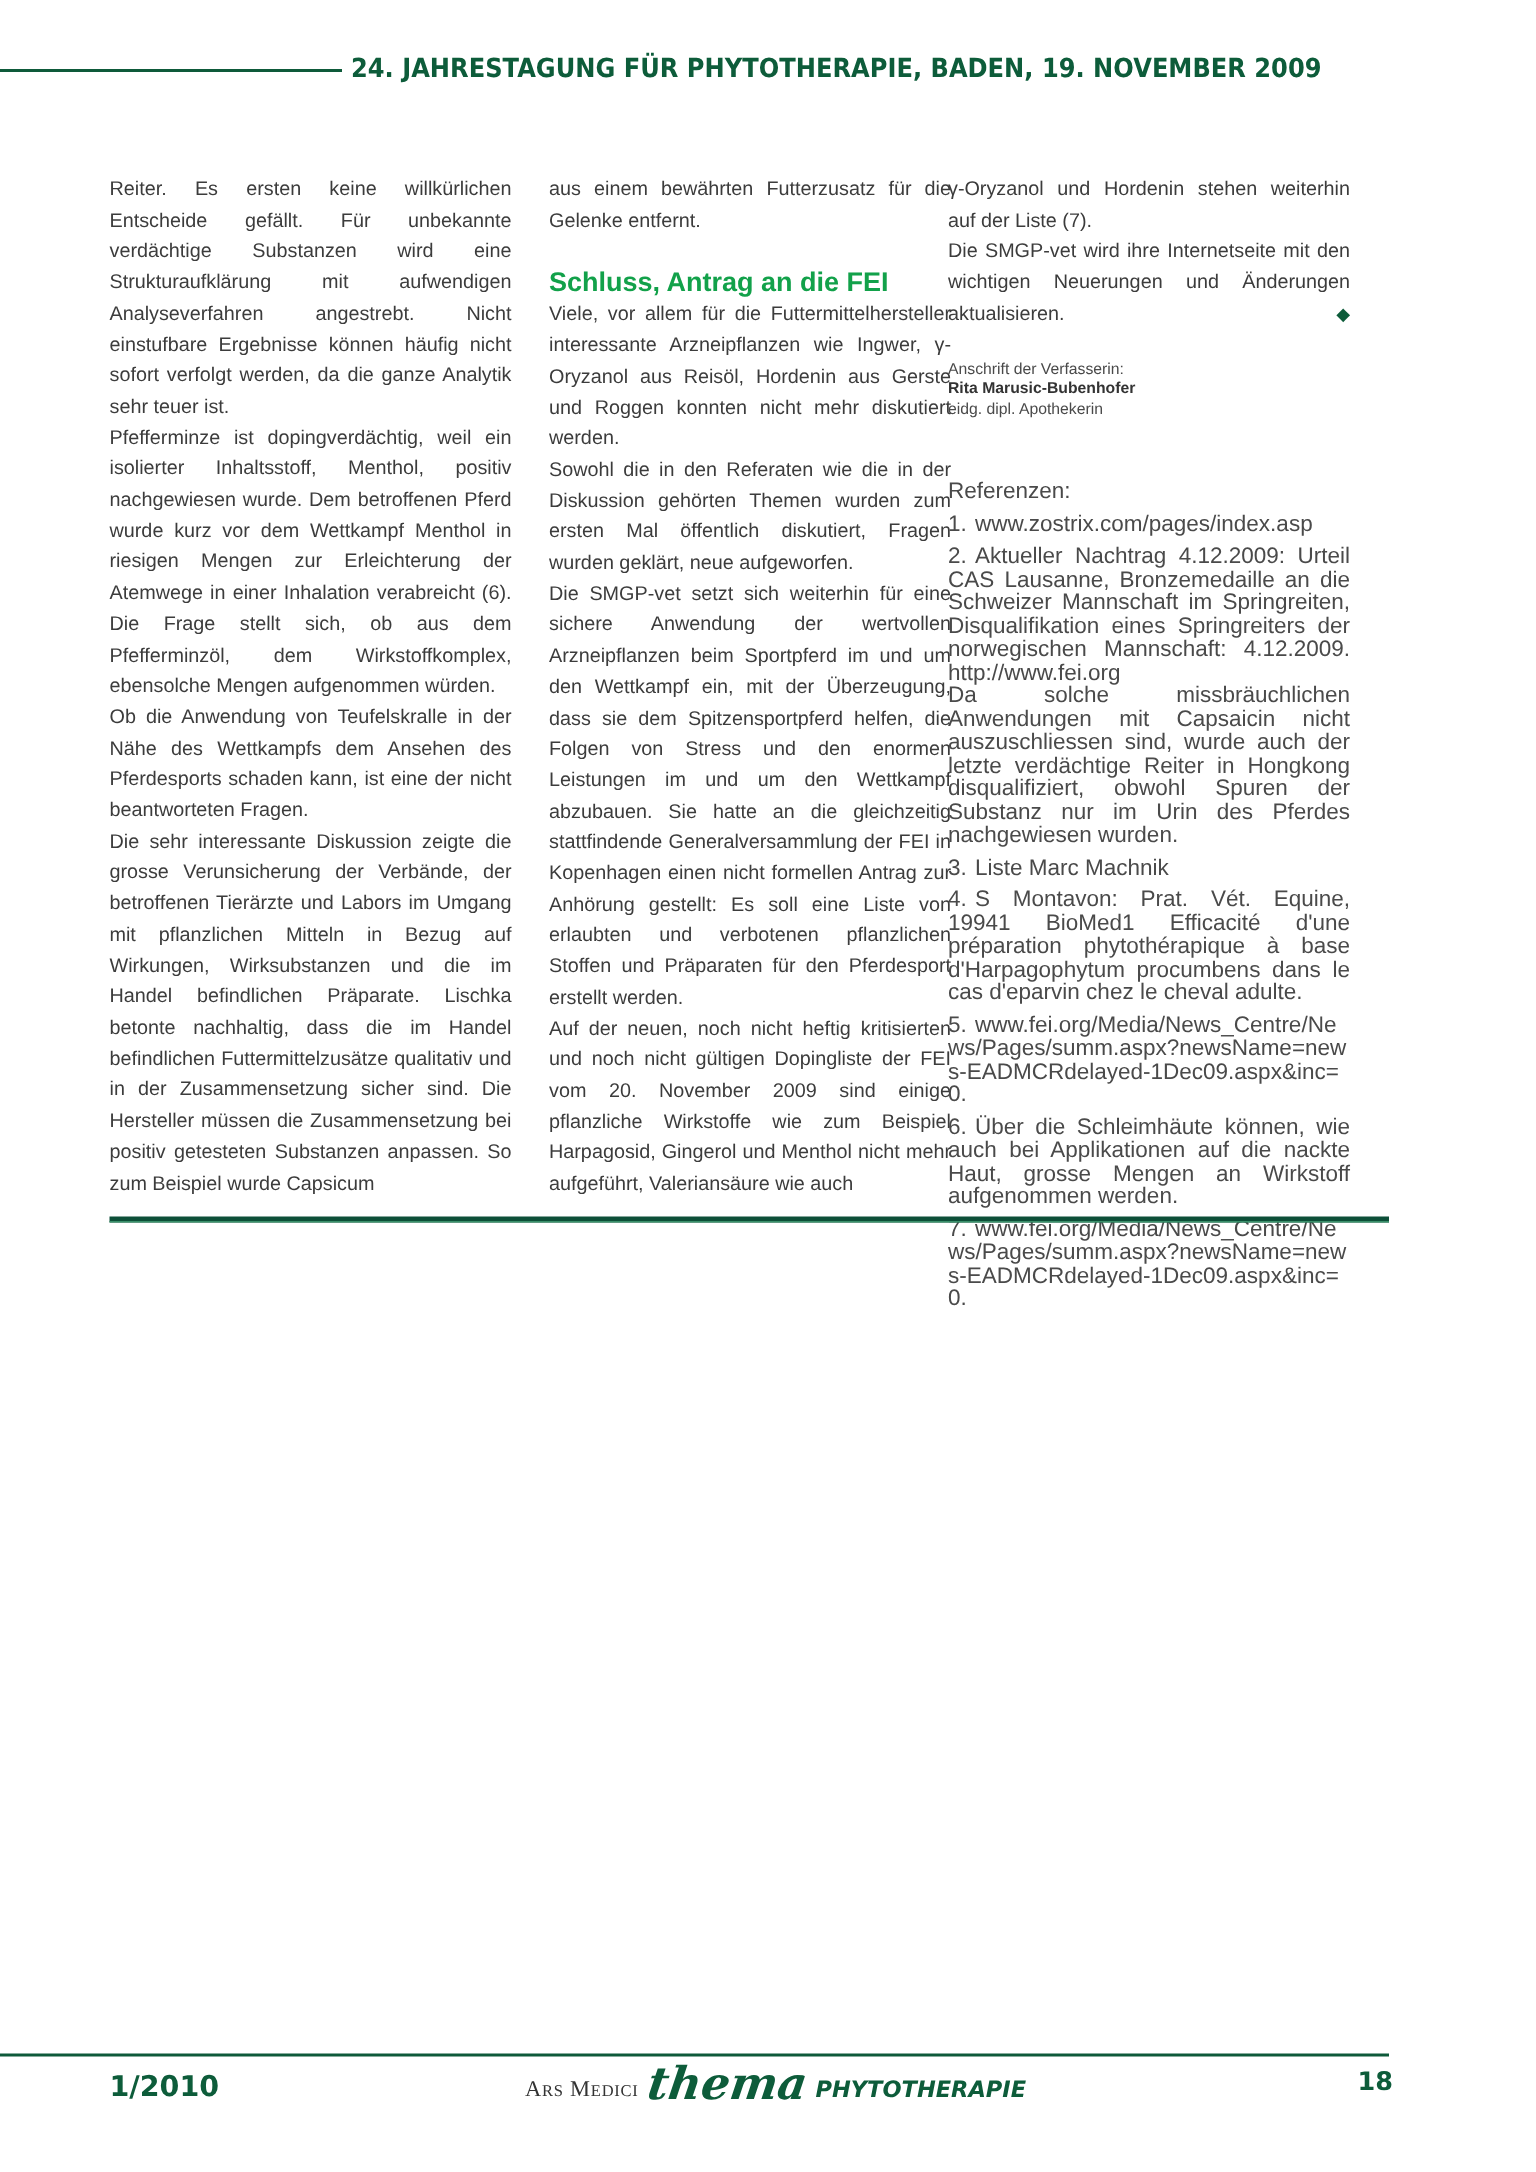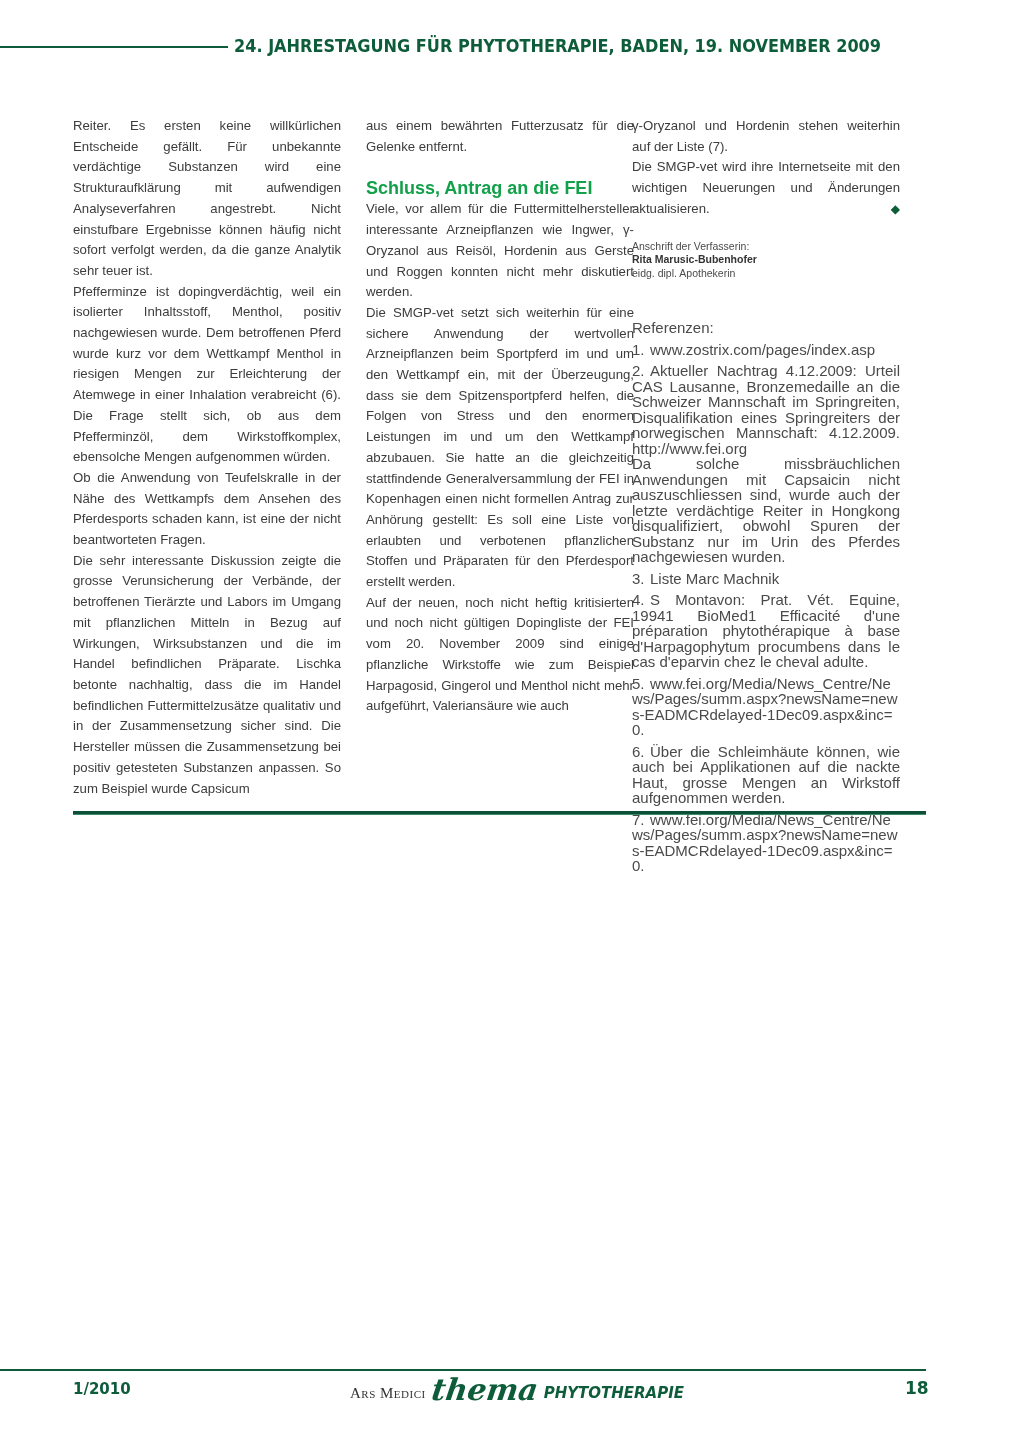--- a/index.html
+++ b/index.html
@@ -29,21 +29,21 @@
     .refs { margin-top: 40px !important; font-size: 15px; line-height: 15.5px; color: #4a4a4a; }
     .refs-title { margin-bottom: 6px !important; }
     .ref { margin-bottom: 6px !important; text-align: justify; }
     .ref-num { display: inline-block; width: 18px; }
 
     .body-rule { position: absolute; left: 73px; top: 811px; width: 853px; height: 3px;
                  background: #0d4f38; border-bottom: 1px solid #3a8f6a; }
 
     .footer-rule { position: absolute; left: 0; top: 1369px; width: 926px; height: 2px; background: #0e5a3a; }
     .footer-issue { position: absolute; left: 73px; top: 1380px; font-family: "DejaVu Sans", sans-serif;
-                    font-weight: bold; font-size: 15px; color: #0d5c3a; }
+                    font-weight: bold; font-size: 19px; color: #0d5c3a; }
     .footer-logo { position: absolute; left: 350px; top: 1376px; height: 34px; display: flex; align-items: center; }
     .logo-ars { font-family: "Liberation Serif", serif; font-size: 15px; color: #333; letter-spacing: 0.5px; font-variant: small-caps; }
     .logo-thema { font-family: "DejaVu Serif", serif; font-style: italic; font-weight: bold; font-size: 30px;
                   color: #0d5c3a; margin: -8px 6px 0 6px; transform: skewX(-8deg); }
     .logo-phyto { font-family: "DejaVu Sans", sans-serif; font-weight: bold; font-size: 15px; color: #0d5c3a; font-style: italic; }
     .footer-page { position: absolute; left: 905px; top: 1378px; font-family: "DejaVu Sans", sans-serif;
                    font-weight: bold; font-size: 17px; color: #0d5c3a; }
   </style>
 </head>
 <body>
@@ -55,20 +55,21 @@
   <p>Reiter. Es ersten keine willkürlichen Entscheide gefällt. Für unbekannte verdächtige Substanzen wird eine Strukturaufklärung mit aufwendigen Analyseverfahren angestrebt. Nicht einstufbare Ergebnisse können häufig nicht sofort verfolgt werden, da die ganze Analytik sehr teuer ist.</p>
   <p>Pfefferminze ist dopingverdächtig, weil ein isolierter Inhaltsstoff, Menthol, positiv nachgewiesen wurde. Dem betroffenen Pferd wurde kurz vor dem Wettkampf Menthol in riesigen Mengen zur Erleichterung der Atemwege in einer Inhalation verabreicht (6). Die Frage stellt sich, ob aus dem Pfefferminzöl, dem Wirkstoffkomplex, ebensolche Mengen aufgenommen würden.</p>
   <p>Ob die Anwendung von Teufelskralle in der Nähe des Wettkampfs dem Ansehen des Pferdesports schaden kann, ist eine der nicht beantworteten Fragen.</p>
   <p>Die sehr interessante Diskussion zeigte die grosse Verunsicherung der Verbände, der betroffenen Tierärzte und Labors im Umgang mit pflanzlichen Mitteln in Bezug auf Wirkungen, Wirksubstanzen und die im Handel befindlichen Präparate. Lischka betonte nachhaltig, dass die im Handel befindlichen Futtermittelzusätze qualitativ und in der Zusammensetzung sicher sind. Die Hersteller müssen die Zusammensetzung bei positiv getesteten Substanzen anpassen. So zum Beispiel wurde Capsicum</p>
 </div>
 
 <div class="col" id="col2">
   <p>aus einem bewährten Futterzusatz für die Gelenke entfernt.</p>
   <p class="section-heading">Schluss, Antrag an die FEI</p>
   <p>Viele, vor allem für die Futtermittelhersteller interessante Arzneipflanzen wie Ingwer, γ-Oryzanol aus Reisöl, Hordenin aus Gerste und Roggen konnten nicht mehr diskutiert werden.</p>
+  <p>Sowohl die in den Referaten wie die in der Diskussion gehörten Themen wurden zum ersten Mal öffentlich diskutiert, Fragen wurden geklärt, neue aufgeworfen.</p>
   <p>Die SMGP-vet setzt sich weiterhin für eine sichere Anwendung der wertvollen Arzneipflanzen beim Sportpferd im und um den Wettkampf ein, mit der Überzeugung, dass sie dem Spitzensportpferd helfen, die Folgen von Stress und den enormen Leistungen im und um den Wettkampf abzubauen. Sie hatte an die gleichzeitig stattfindende Generalversammlung der FEI in Kopenhagen einen nicht formellen Antrag zur Anhörung gestellt: Es soll eine Liste von erlaubten und verbotenen pflanzlichen Stoffen und Präparaten für den Pferdesport erstellt werden.</p>
   <p>Auf der neuen, noch nicht heftig kritisierten und noch nicht gültigen Dopingliste der FEI vom 20. November 2009 sind einige pflanzliche Wirkstoffe wie zum Beispiel Harpagosid, Gingerol und Menthol nicht mehr aufgeführt, Valeriansäure wie auch</p>
 </div>
 
 <div class="col" id="col3">
   <p>γ-Oryzanol und Hordenin stehen weiterhin auf der Liste (7).</p>
   <p>
     <span>Die SMGP-vet wird ihre Internetseite mit den wichtigen Neuerungen und Änderungen aktualisieren.</span>
     <span class="end-mark">◆</span>
   </p>

